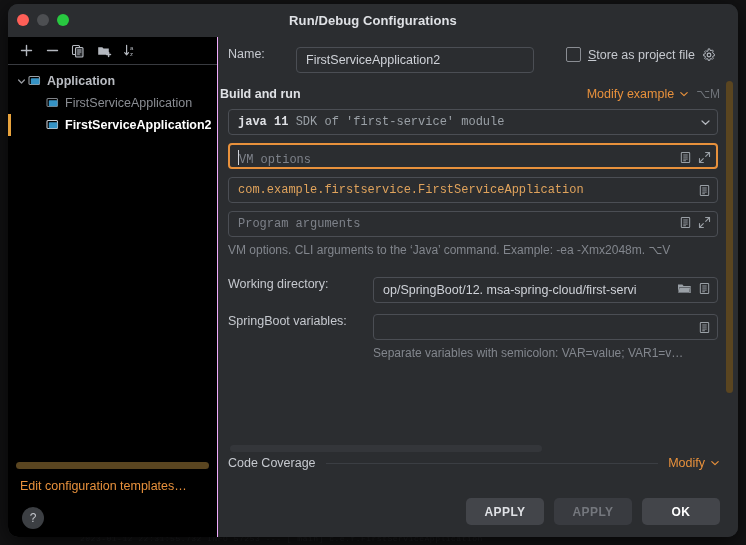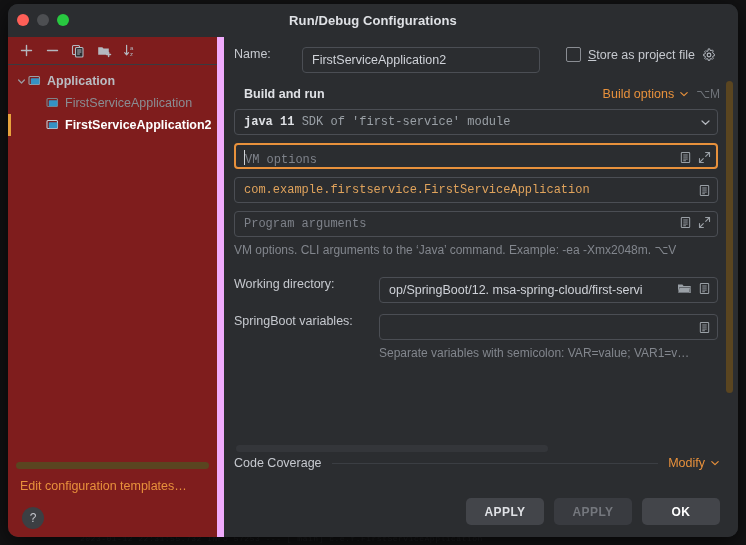--- a/index.html
+++ b/index.html
@@ -73,24 +73,24 @@
   .body {
     flex: 1 1 auto;
     display: flex;
     min-height: 0;
   }
 
   
   .left {
     width: 209px;
     flex: 0 0 209px;
-    background: #7f1d1d;
+    background: #000000;
     display: flex;
     flex-direction: column;
-    border-right: 7px solid #f0abfc;
+    border-right: 1px solid #f0abfc;
     position: relative;
   }
   .left-toolbar {
     height: 27px;
     flex: 0 0 27px;
     display: flex;
     align-items: center;
     gap: 4px;
     padding-left: 7px;
     border-bottom: 1px solid #393b40;
@@ -221,21 +221,21 @@
     position: absolute;
     left: 8px; top: 5px;
     width: 1px; height: 15px;
     background: #cfd2d8;
   }
   .fld-icons { display: flex; align-items: center; gap: 6px; flex: 0 0 auto; padding-left: 6px; }
 
   .section-hdr {
     display: flex;
     align-items: center;
-    margin: 14px 18px 8px 20px;
+    margin: 14px 18px 8px 2px;
     justify-content: flex-end;
   }
   .section-hdr .t { font-size: 12.5px; font-weight: bold; color: #dfe1e5; }
   .section-hdr .sp { flex: 1 1 auto; }
   .link-orange { color: #e8913c; font-size: 12.5px; }
   .shortcut { color: #6f7379; font-size: 12px; margin-left: 7px; font-family: "Liberation Sans", sans-serif; }
 
   .hint {
     font-size: 12px;
     color: #82868d;
@@ -429,21 +429,21 @@
                 <path d="M8 5.2A2.8 2.8 0 1 0 8 10.8 2.8 2.8 0 0 0 8 5.2zm0 1.4a1.4 1.4 0 1 1 0 2.8 1.4 1.4 0 0 1 0-2.8z" fill="#b4b8bf"></path>
                 <path d="M7.1 1h1.8l.25 1.6 1.25.52 1.3-.95 1.27 1.27-.95 1.3.52 1.25L14.2 7.1v1.8l-1.6.25-.52 1.25.95 1.3-1.27 1.27-1.3-.95-1.25.52L8.9 14.2H7.1l-.25-1.6-1.25-.52-1.3.95-1.27-1.27.95-1.3L3.46 9.2 1.8 8.9V7.1l1.66-.25.52-1.25-.95-1.3L4.3 3.03l1.3.95 1.25-.52z" fill="none" stroke="#b4b8bf" stroke-width="1.1" stroke-linejoin="round"></path>
               </svg>
             </span>
           </div>
         </div>
 
         <div class="section-hdr">
           <span class="t">Build and run</span>
           <span class="sp"></span>
-          <span class="link-orange">Build options</span>
+          <span class="link-orange">Modify example</span>
           <span style="margin-left:5px;display:inline-flex">
             <svg width="10" height="10" viewBox="0 0 10 10">
                 <path d="M1.8 3.6L5 6.6l3.2-3" stroke="#e8913c" stroke-width="1.2" fill="none" stroke-linecap="round" stroke-linejoin="round"></path>
               </svg>
           </span>
           <span class="shortcut">⌥M</span>
         </div>
 
         <div class="row">
           <div class="field mono" style="flex:1 1 auto;margin-right:2px">

